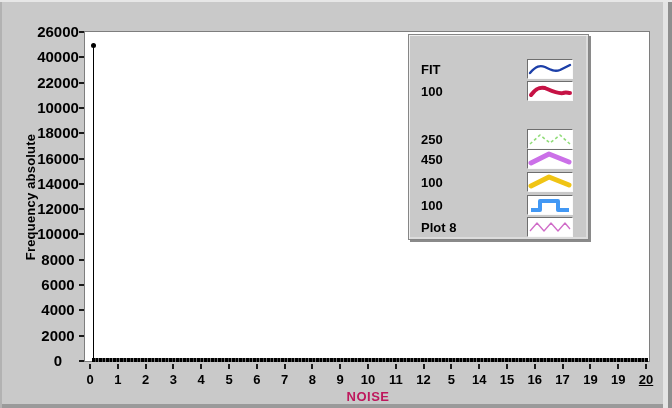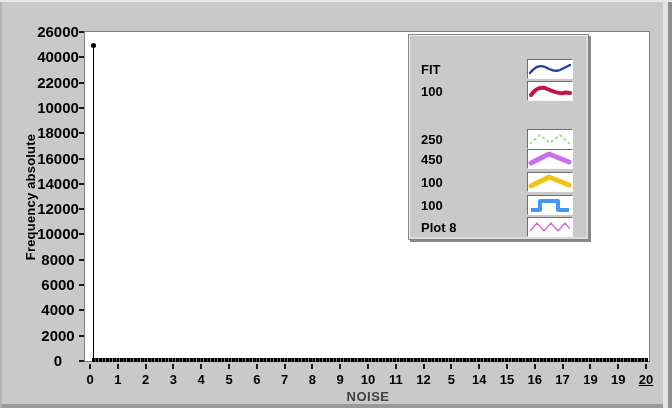--- a/index.html
+++ b/index.html
@@ -15,21 +15,21 @@
   }
   .plot-area {
     position:absolute; left:84px; top:31px; width:566px; height:331px;
     background:#ffffff; border:1px solid #7e7e7e; box-sizing:border-box;
   }
   .y-title {
     position:absolute; left:30px; top:197px; transform:translate(-50%,-50%) rotate(-90deg);
     font-size:13px; font-weight:bold; color:#000; white-space:nowrap; letter-spacing:0.2px;
   }
   .x-title {
-    position:absolute; top:389px; font-size:13px; font-weight:bold; color:#404040;
+    position:absolute; top:389px; font-size:13px; font-weight:bold; color:#be185d;
     left:368px; transform:translateX(-50%); letter-spacing:0.5px;
   }
   .ytick-label {
     position:absolute; width:70px; left:23px; text-align:center;
     font-size:15px; font-weight:bold; color:#000; line-height:14px;
   }
   .ytick-mark { position:absolute; left:79px; width:5px; height:2px; background:#1a1a1a; }
   .xtick-label {
     position:absolute; top:372px; transform:translateX(-50%);
     font-size:13px; font-weight:bold; color:#000;

